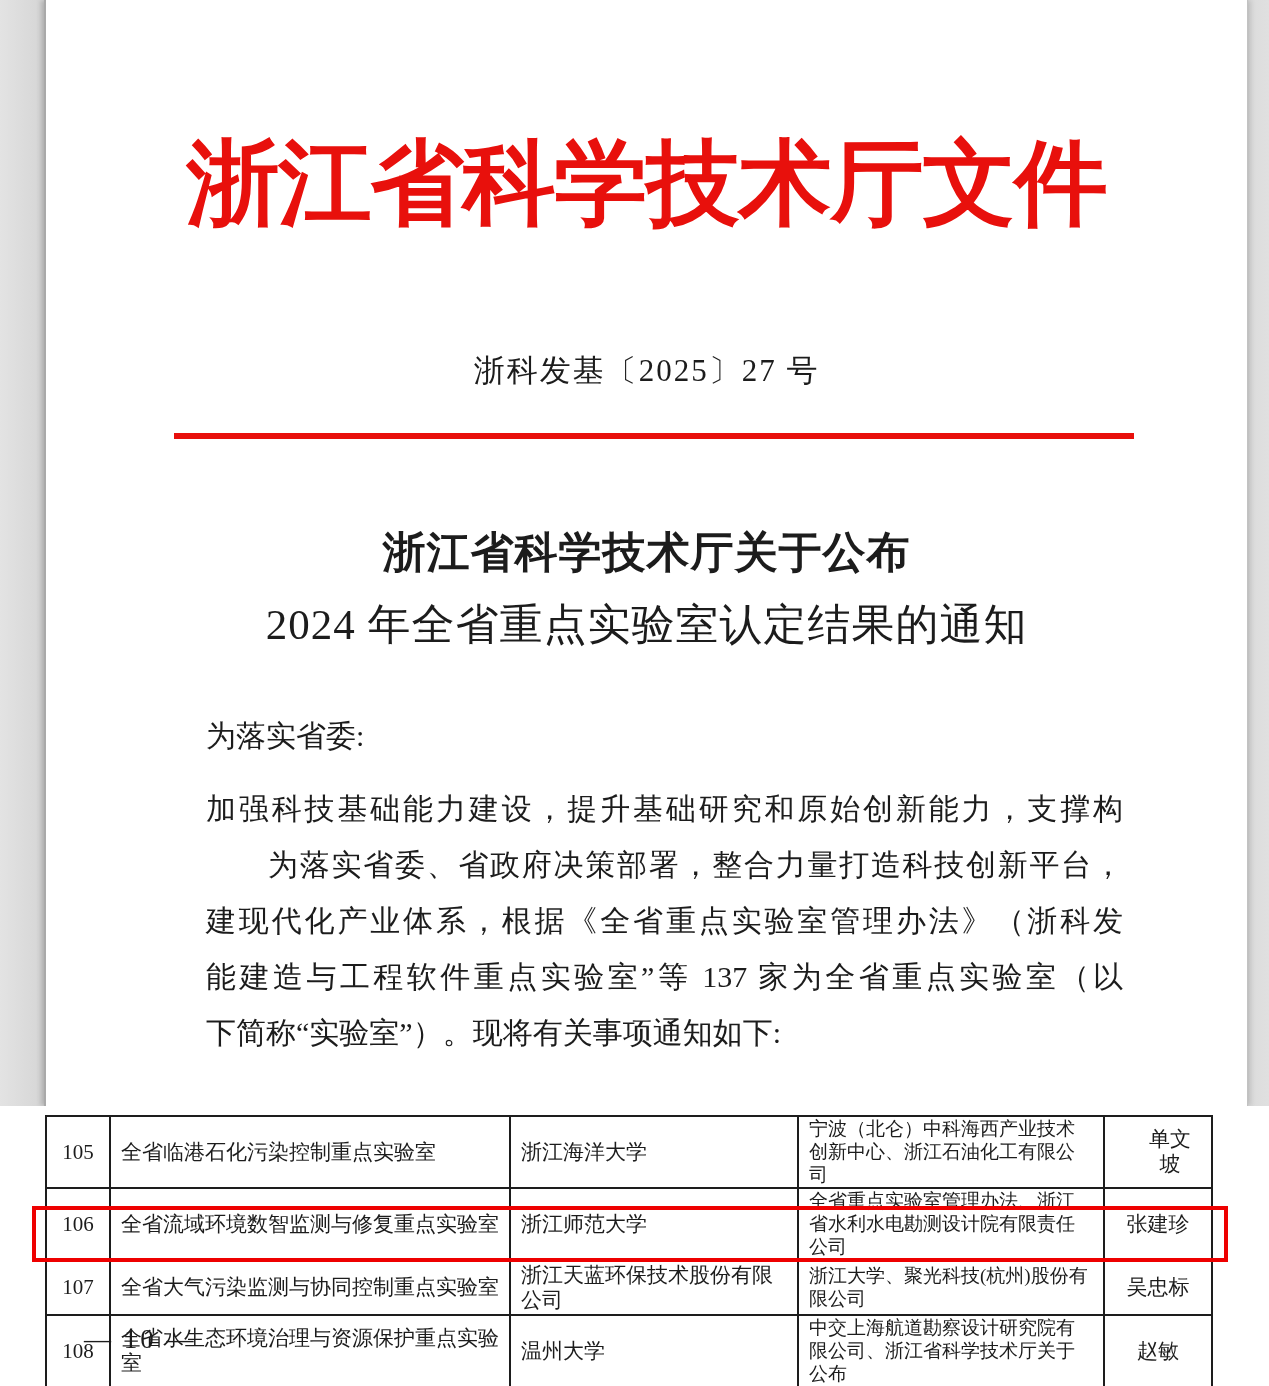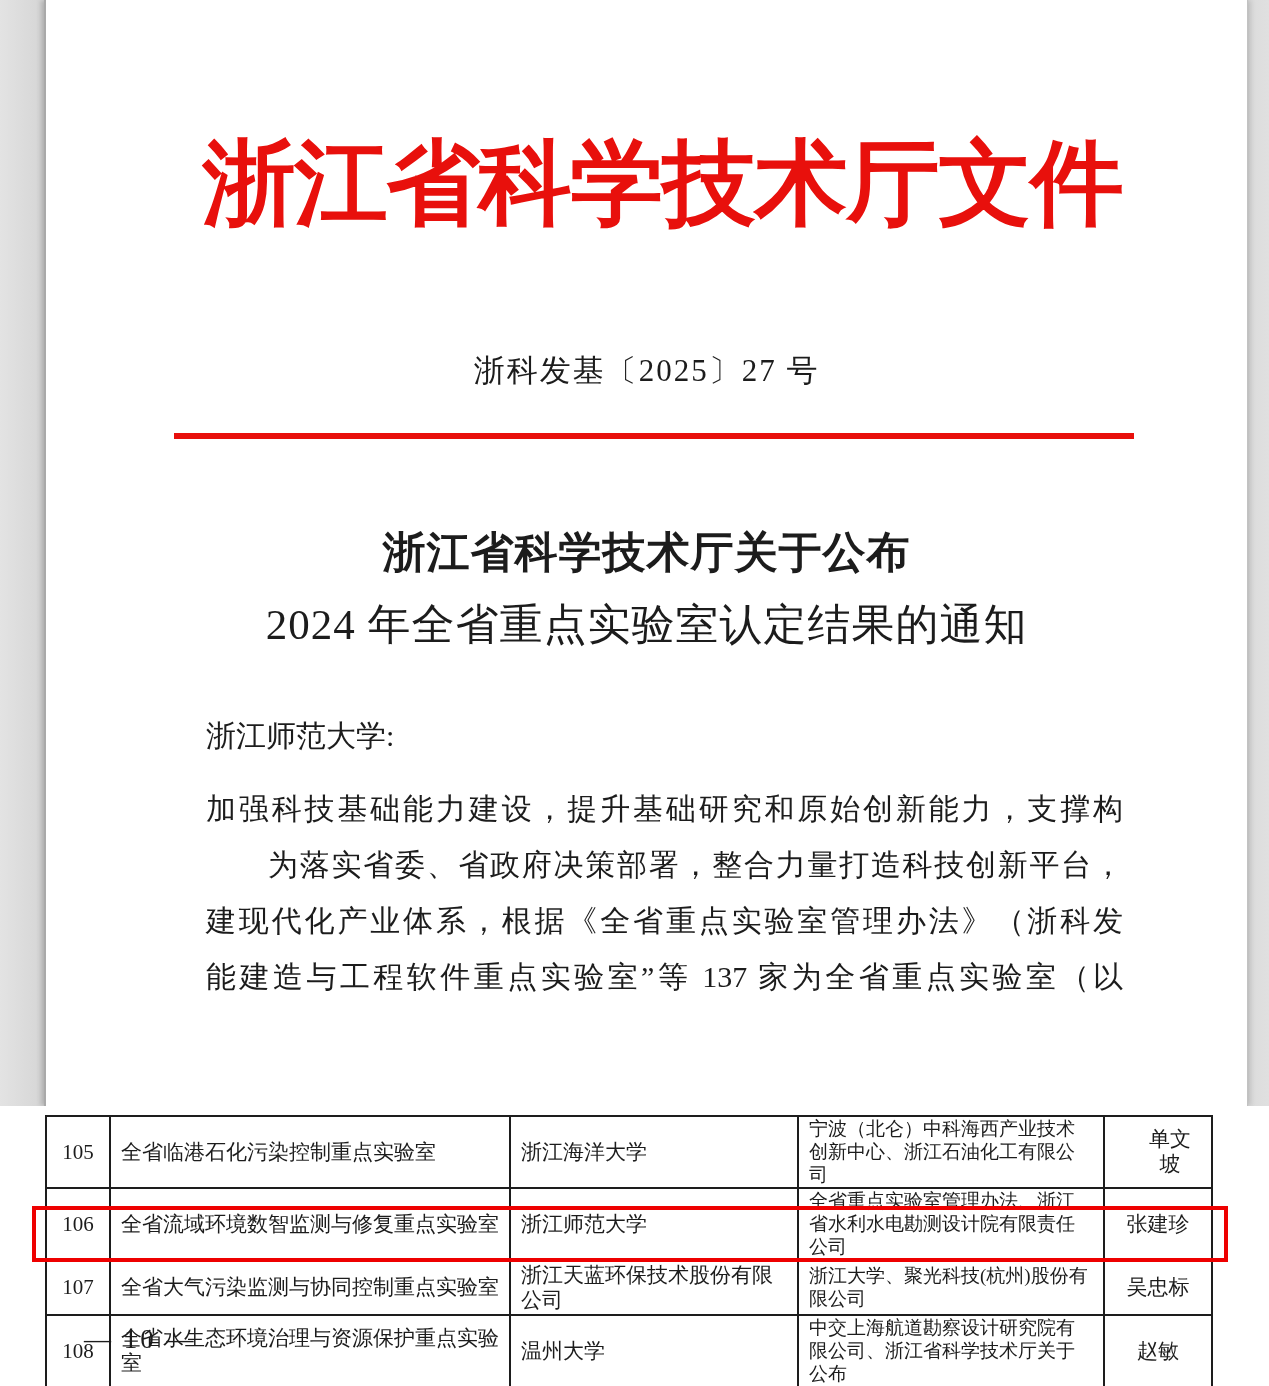--- a/index.html
+++ b/index.html
@@ -29,21 +29,20 @@
   .header-title {
     position: absolute; top: 128px; left: 0;
     width: 100%;
     text-align: center;
     color: #e8100c;
     font-size: 93px;
     font-weight: bold;
     letter-spacing: -1px;
     line-height: 1.2;
     white-space: nowrap;
-    margin-left: 16px;
   }
   .doc-number {
     position: absolute; top: 350px; left: 0;
     width: 100%;
     text-align: center;
     font-size: 31px;
     letter-spacing: 2px;
   }
   .red-line {
     position: absolute; top: 433px; left: 128px;
@@ -129,27 +128,28 @@
 
     <div class="header-title">浙江省科学技术厅文件</div>
 
     <div class="doc-number">浙科发基〔2025〕27 号</div>
 
     <div class="red-line"></div>
 
     <div class="notice-title-1">浙江省科学技术厅关于公布</div>
     <div class="notice-title-2">2024 年全省重点实验室认定结果的通知</div>
 
-    <div class="salutation">浙江师范大学:</div>
+    <div class="salutation">为落实省委:</div>
 
     <div class="doc-body">
       <div class="body-line">加强科技基础能力建设，提升基础研究和原始创新能力，支撑构</div>
       <div class="body-line first">为落实省委、省政府决策部署，整合力量打造科技创新平台，</div>
       <div class="body-line">建现代化产业体系，根据《全省重点实验室管理办法》（浙科发</div>
       <div class="body-line">能建造与工程软件重点实验室”等 137 家为全省重点实验室（以</div>
+      <div class="body-line last">下简称“实验室”）。现将有关事项通知如下:</div>
     </div>
 
   </div>
 </div>
 
 <div class="bottom-section">
 
   <table class="results">
     <tbody>
       <tr>

